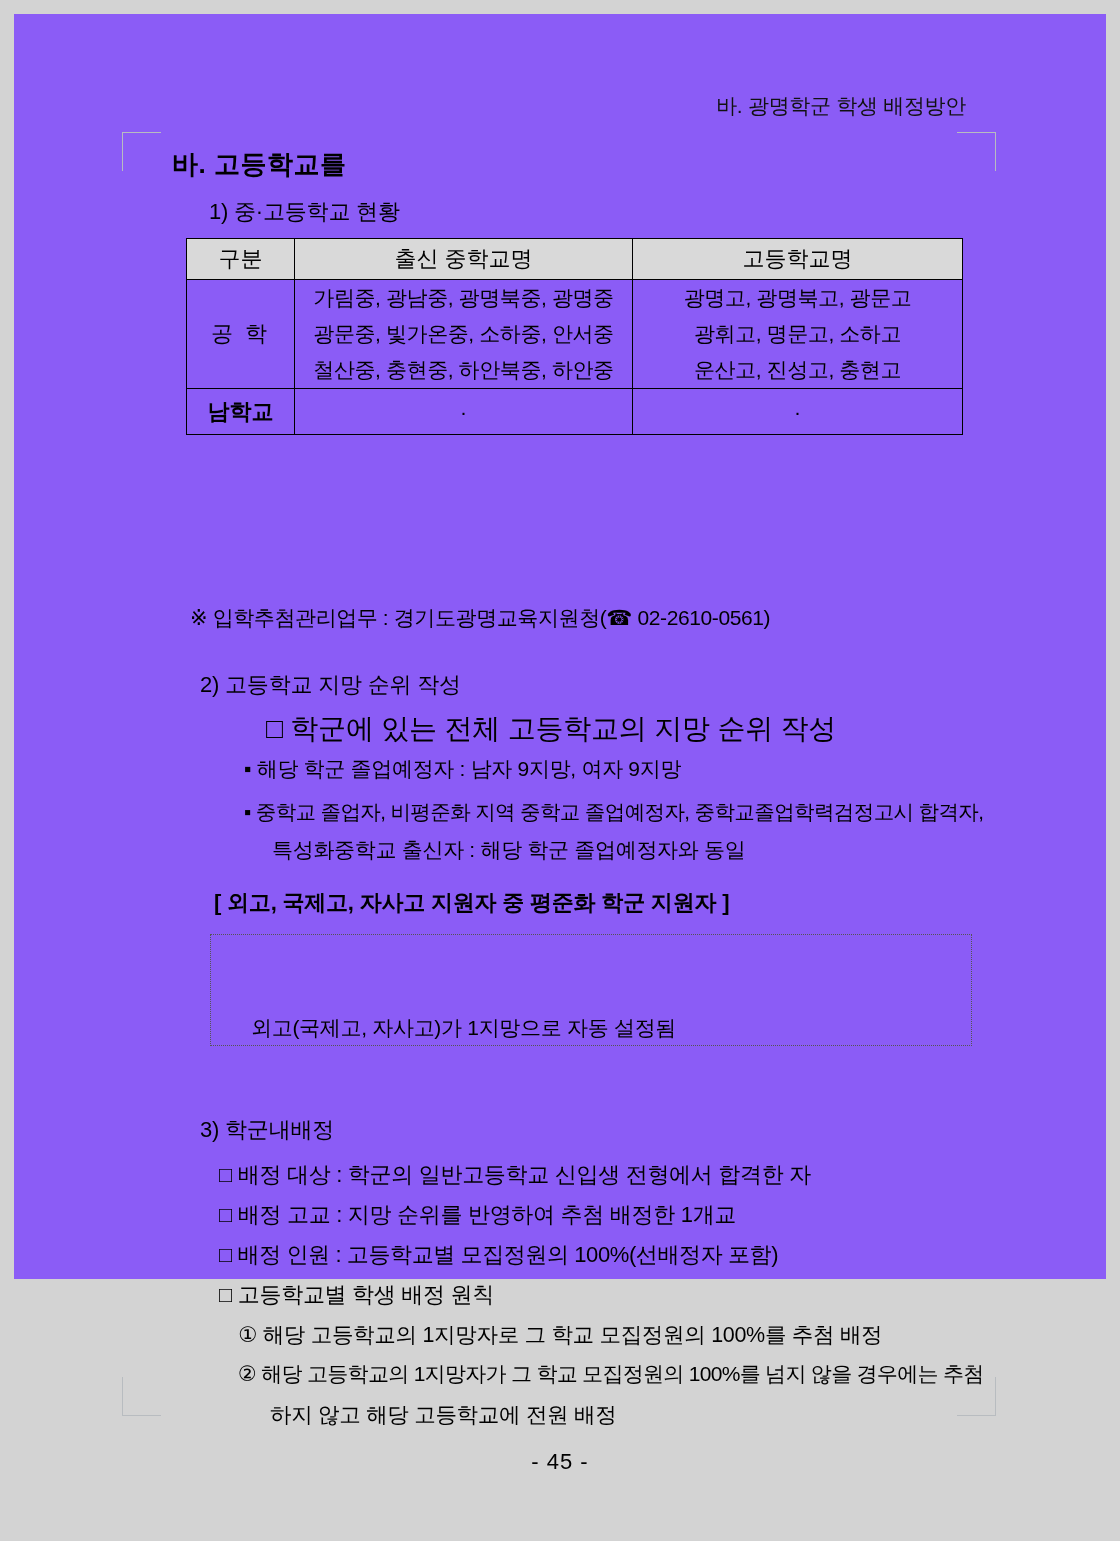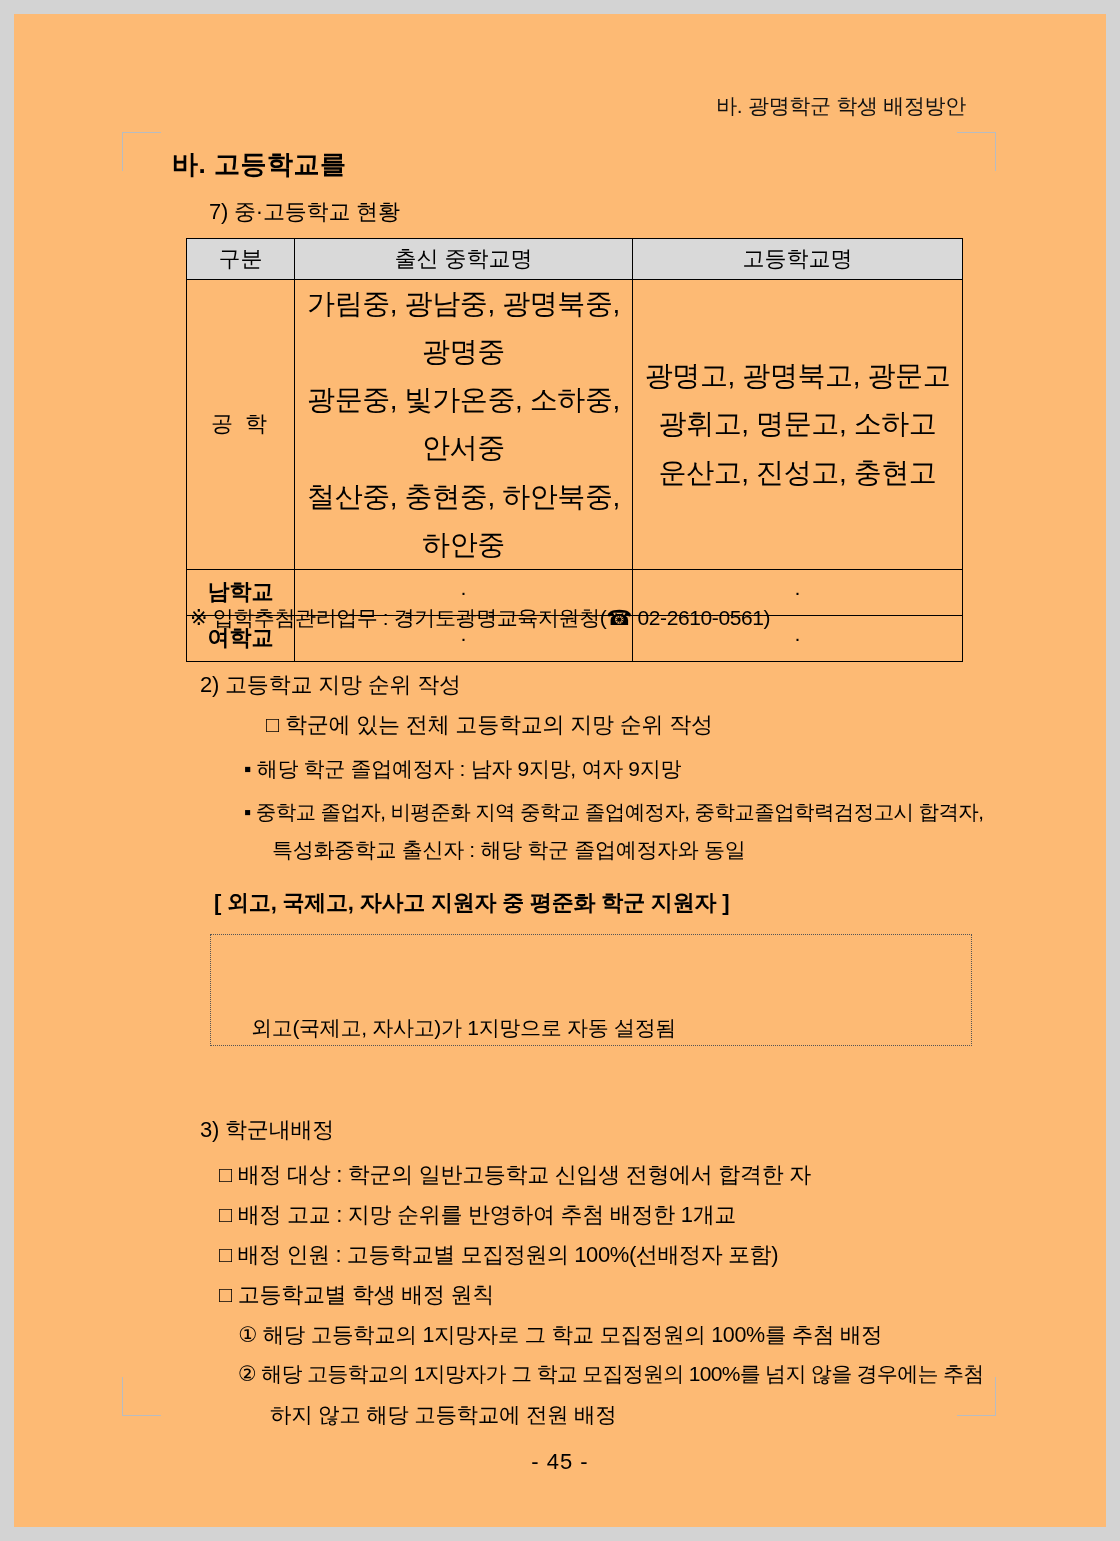--- a/index.html
+++ b/index.html
@@ -11,22 +11,22 @@
     height: 1541px;
     background: #d3d3d3;
     font-family: "Liberation Sans", "DejaVu Sans", sans-serif;
     overflow: hidden;
   }
   .page {
     position: absolute;
     left: 14px;
     top: 14px;
     width: 1092px;
-    height: 1513px;
-    background: #fdba74;
+    height: 1265px;
+    background: #8b5cf6;
     box-sizing: border-box;
   }
   
   .crop {
     position: absolute;
     width: 38px;
     height: 38px;
     border-color: #b8bcc0;
     border-style: solid;
     border-width: 0;
@@ -88,39 +88,39 @@
     border: 1.6px solid #000;
     text-align: center;
     vertical-align: middle;
     padding: 0;
     font-weight: normal;
   }
   .th-shade { background: #d9d9d9; }
   .band-title { height: 40px; font-size: 23px; font-weight: bold; letter-spacing: 0.5px; }
   .col-head { height: 40px; font-size: 22px; font-weight: bold; margin-left: 27px; }
   .cell-gonghak-label { font-size: 22px; font-weight: bold; letter-spacing: 3px; }
-  .multiline { line-height: 1.72; padding: 9px 0 10px 0; font-size: 28px; letter-spacing: -0.4px; }
+  .multiline { line-height: 1.72; padding: 9px 0 10px 0; font-size: 21px; letter-spacing: -0.4px; }
   .row-small { height: 46px; font-size: 22px; }
   .row-small .lab { font-weight: bold; }
   .dot-cell { font-size: 21px; }
   .row-total { height: 46px; }
   .row-total .lab { font-weight: bold; font-size: 22px; }
   .row-total .v { font-size: 21px; }
   .row-total .v.bold { font-weight: bold; }
 
   
   .abs {
     position: absolute;
     color: #000;
     white-space: nowrap;
   }
   .note-star { left: 176px; top: 590px; font-size: 21px; letter-spacing: -0.4px; }
 
   .sub-2 { left: 186px; top: 656px; font-size: 22px; letter-spacing: -0.2px; }
-  .box-item-1 { left: 210px; top: 696px; font-size: 22px; letter-spacing: -0.2px; padding-left: 42px; }
+  .box-item-1 { left: 210px; top: 696px; font-size: 28px; letter-spacing: -0.2px; padding-left: 42px; }
   .sq-item-1 { left: 230px; top: 741px; font-size: 21px; letter-spacing: -0.3px; }
   .sq-item-2 { left: 230px; top: 784px; font-size: 20.5px; letter-spacing: -0.6px; }
   .sq-item-2b { left: 258px; top: 822px; font-size: 21px; letter-spacing: -0.3px; }
 
   .bracket-head {
     left: 200px; top: 874px;
     font-size: 22px; font-weight: bold; letter-spacing: -0.2px;
   }
 
   .dotted-box {
@@ -164,21 +164,21 @@
   <div class="crop tl"></div>
   <div class="crop tr"></div>
   <div class="crop bl"></div>
   <div class="crop br"></div>
 
   <div class="running-header">바. 광명학군 학생 배정방안</div>
 
   <div class="content">
 
     <div class="sec-title">바. 고등학교를</div>
-    <div class="sub-1">7) 중·고등학교 현황</div>
+    <div class="sub-1">1) 중·고등학교 현황</div>
 
     <table class="school-table">
       <colgroup>
         <col style="width:108px">
         <col style="width:338px">
         <col style="width:330px">
       </colgroup>
       <tbody>
         <tr>
           <td class="th-shade col-head">구분</td>
@@ -196,25 +196,20 @@
             <div>광명고, 광명북고, 광문고</div>
             <div>광휘고, 명문고, 소하고</div>
             <div>운산고, 진성고, 충현고</div>
           </td>
         </tr>
         <tr class="row-small">
           <td class="lab">남학교</td>
           <td class="dot-cell">·</td>
           <td class="dot-cell">·</td>
         </tr>
-        <tr class="row-small">
-          <td class="lab">여학교</td>
-          <td class="dot-cell">·</td>
-          <td class="dot-cell">·</td>
-        </tr>
       </tbody>
     </table>
 
     <div class="abs note-star">※ 입학추첨관리업무 : 경기도광명교육지원청(☎ 02-2610-0561)</div>
 
     <div class="abs sub-2">2) 고등학교 지망 순위 작성</div>
     <div class="abs box-item-1">□ 학군에 있는 전체 고등학교의 지망 순위 작성</div>
     <div class="abs sq-item-1">▪ 해당 학군 졸업예정자 : 남자 9지망, 여자 9지망</div>
     <div class="abs sq-item-2">▪ 중학교 졸업자, 비평준화 지역 중학교 졸업예정자, 중학교졸업학력검정고시 합격자,</div>
     <div class="abs sq-item-2b">특성화중학교 출신자 : 해당 학군 졸업예정자와 동일</div>

